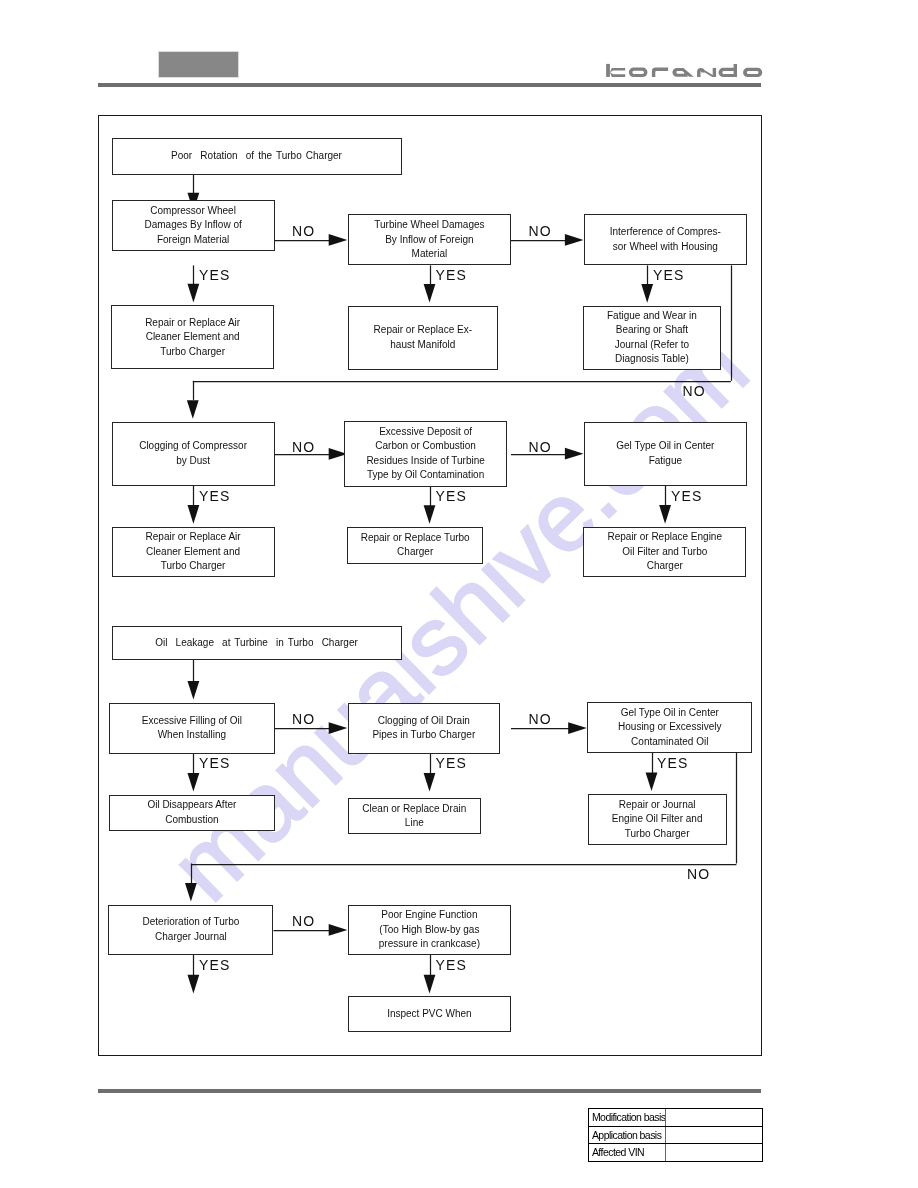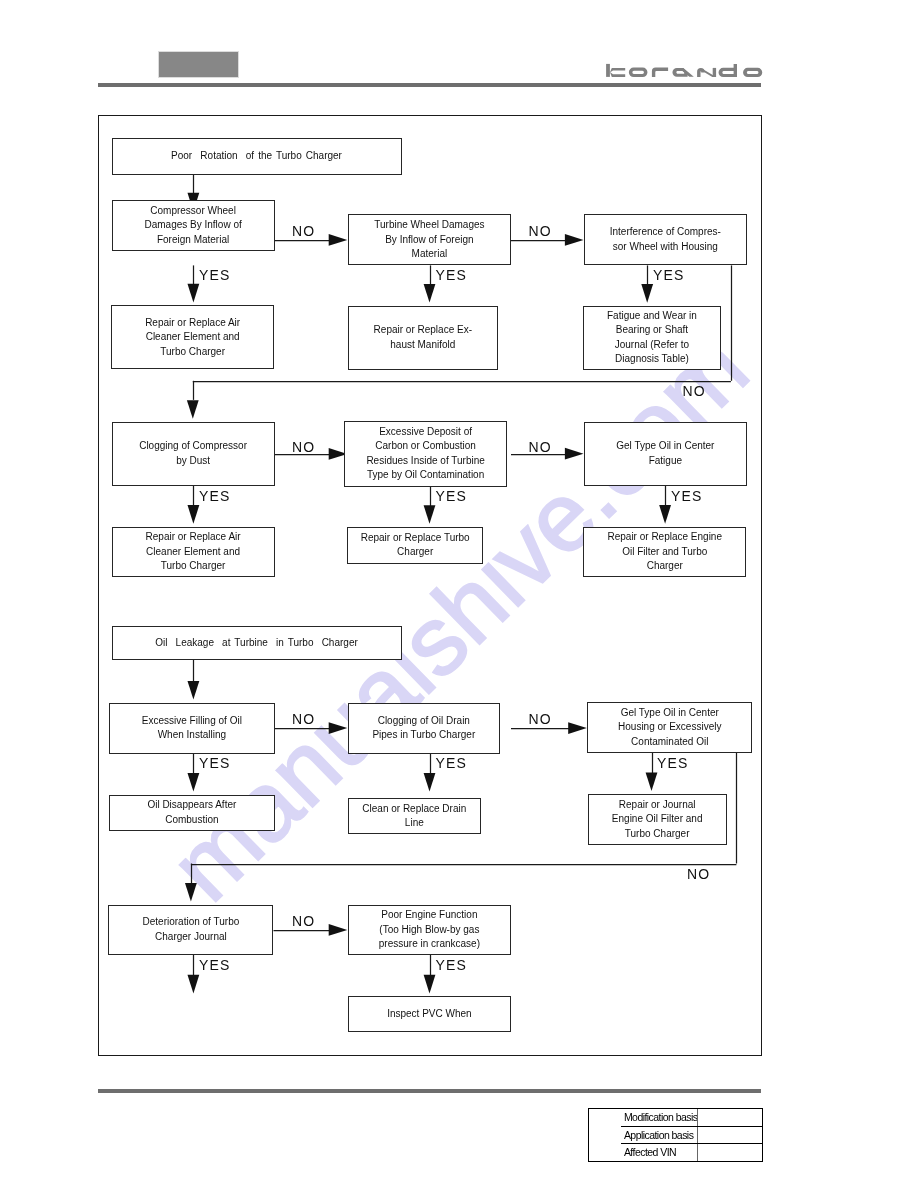--- a/index.html
+++ b/index.html
@@ -11,21 +11,21 @@
   
   #page-swatch{position:absolute;left:159.3px;top:52.3px;width:78.8px;height:25.2px;
     background:#878787;outline:1px solid #dcdcdc;}
   #brand-logo{position:absolute;left:604px;top:59px;width:161px;height:20px;}
   #header-rule{position:absolute;left:98.2px;top:82.9px;width:663px;height:4.6px;background:#6e6e6e;}
 
   
   #footer-rule{position:absolute;left:98.4px;top:1089.2px;width:662.6px;height:4.1px;background:#6e6e6e;}
   #footer-table{position:absolute;left:588.1px;top:1108.1px;width:175.4px;height:53.6px;
     border:1.2px solid #000;box-sizing:border-box;display:flex;flex-direction:column;background:#fff;}
-  .frow{display:flex;flex:1 1 0;border-bottom:1.2px solid #000;box-sizing:border-box;margin-left:32px;}
+  .frow{display:flex;flex:1 1 0;border-bottom:1.2px solid #000;box-sizing:border-box;}
   .frow:last-child{border-bottom:none;justify-content:center;}
   .fcell-label{width:76.9px;box-sizing:border-box;border-right:1.1px solid #666;
     font-size:10.5px;line-height:16.6px;padding-left:2.8px;letter-spacing:-0.55px;
     white-space:nowrap;overflow:hidden;color:#000;}
   .fcell-value{flex:1;font-size:10.3px;line-height:16.6px;padding-left:3px;}
 
   
   #watermark{position:absolute;left:98.5px;top:115px;width:663px;height:940px;
     pointer-events:none;overflow:hidden;}
   #wm-text{position:absolute;left:0;top:0;

